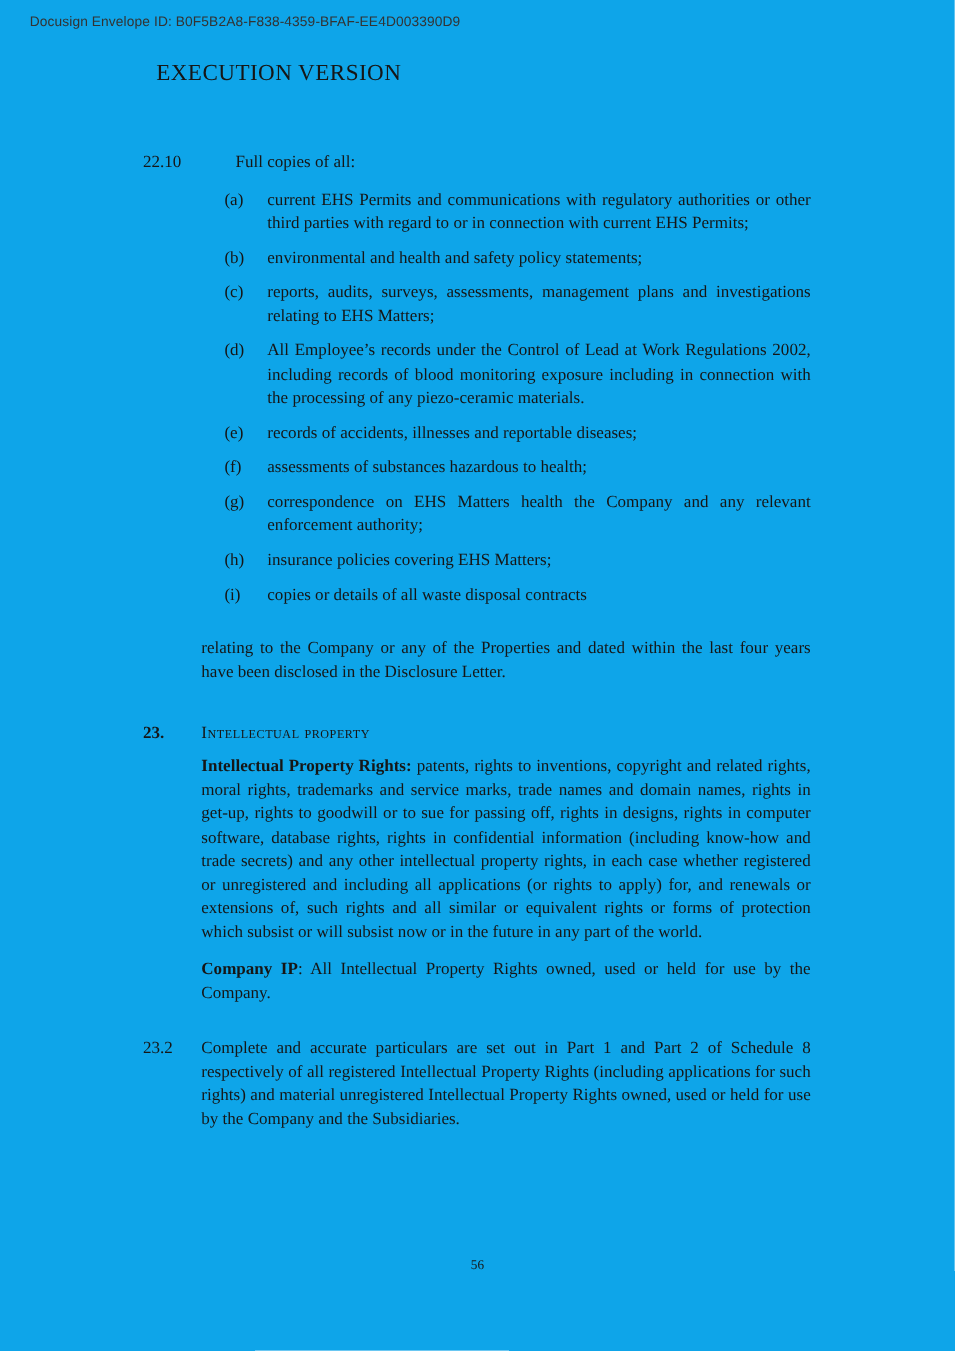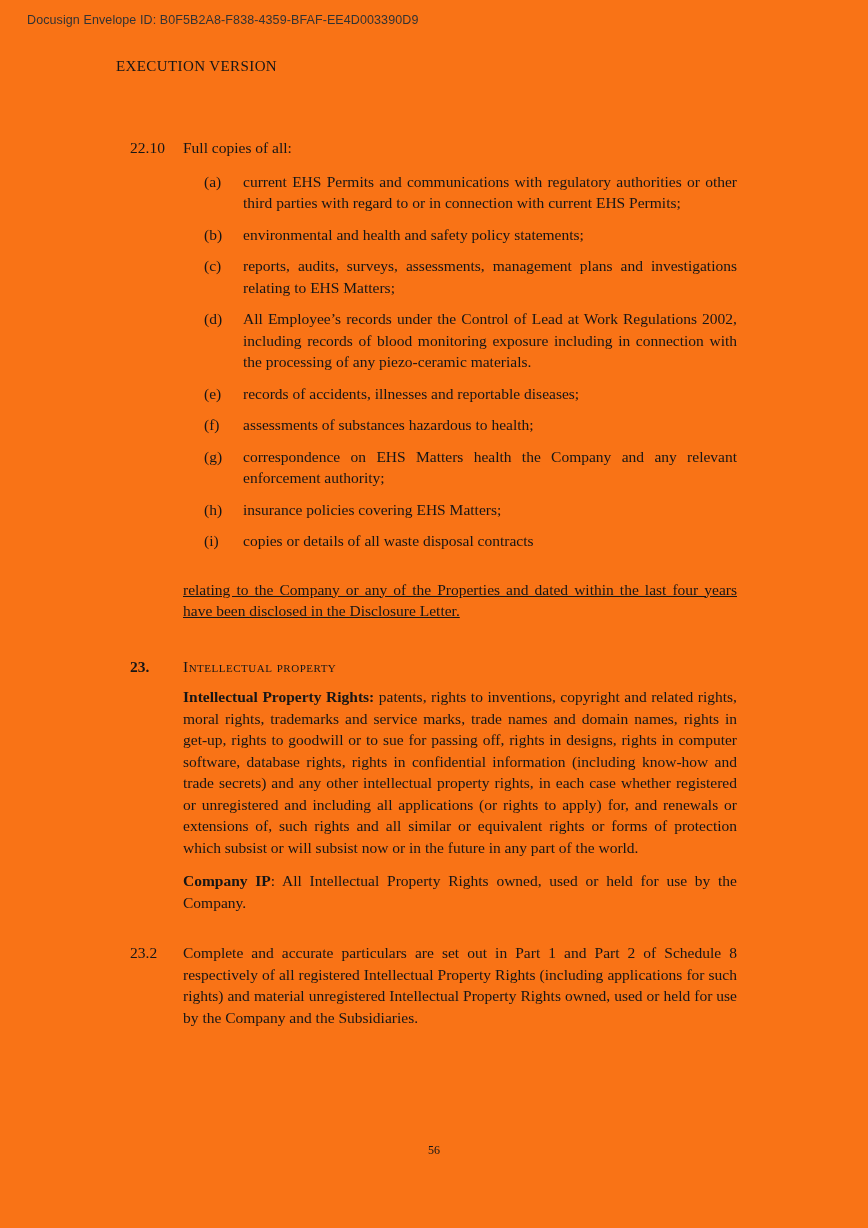--- a/index.html
+++ b/index.html
@@ -6,58 +6,58 @@
   html, body { background: #ffffff; }
   body {
     width: 868px; height: 1228px;
     font-family: "Liberation Serif", serif;
     color: #161616;
     -webkit-font-smoothing: antialiased;
   }
   .page {
     position: relative;
     width: 868px; height: 1228px;
-    background: #f97316;
+    background: #0ea5e9;
     font-size: 15.5px;
     line-height: 21.5px;
     overflow: hidden;
   }
   .docusign-line {
     position: absolute; left: 27px; top: 10px;
     font-family: "Liberation Sans", sans-serif;
     font-size: 12.5px; color: #333333;
     letter-spacing: 0.1px;
     white-space: nowrap;
   }
   .exec-header {
-    position: absolute; left: 116px; top: 56px;
-    font-size: 15px; letter-spacing: 0.4px;
+    position: absolute; left: 142px; top: 56px;
+    font-size: 21px; letter-spacing: 0.4px;
   }
   .content {
     position: absolute; left: 130px; top: 109px;
     width: 607px;
   }
   .para { text-align: justify; }
   .hang { margin-left: 53px; }
 
   .clause { display: flex; }
   .clause .num { flex: 0 0 53px; width: 53px; }
   .clause .clause-text { flex: 1; text-align: justify; }
 
-  .c2210 { margin-top: 28px; }
+  .c2210 { margin-top: 28px; gap: 31px; }
   .c231  { margin-top: 24px; }
   .c232  { margin-top: 29px; }
 
   .sublist { margin-left: 74px; margin-top: 12px; }
   .subitem { display: flex; margin-top: 10px; }
   .subitem:first-child { margin-top: 0; }
   .subitem .sublabel { flex: 0 0 39px; width: 39px; }
   .subitem .subtext { flex: 1; text-align: justify; }
 
-  .closing { margin-top: 27px; text-decoration: underline; }
+  .closing { margin-top: 27px; }
 
   .section-heading { display: flex; margin-top: 34px; font-weight: bold; }
   .section-heading .num { flex: 0 0 53px; width: 53px; font-family: Liberation Serif, serif; }
   .heading-title {
     font-size: 15.5px; line-height: 21.5px;
     font-variant: small-caps;
     letter-spacing: 0.5px;
     font-weight: normal;
   }
   .defpara { margin-top: 9px; }

